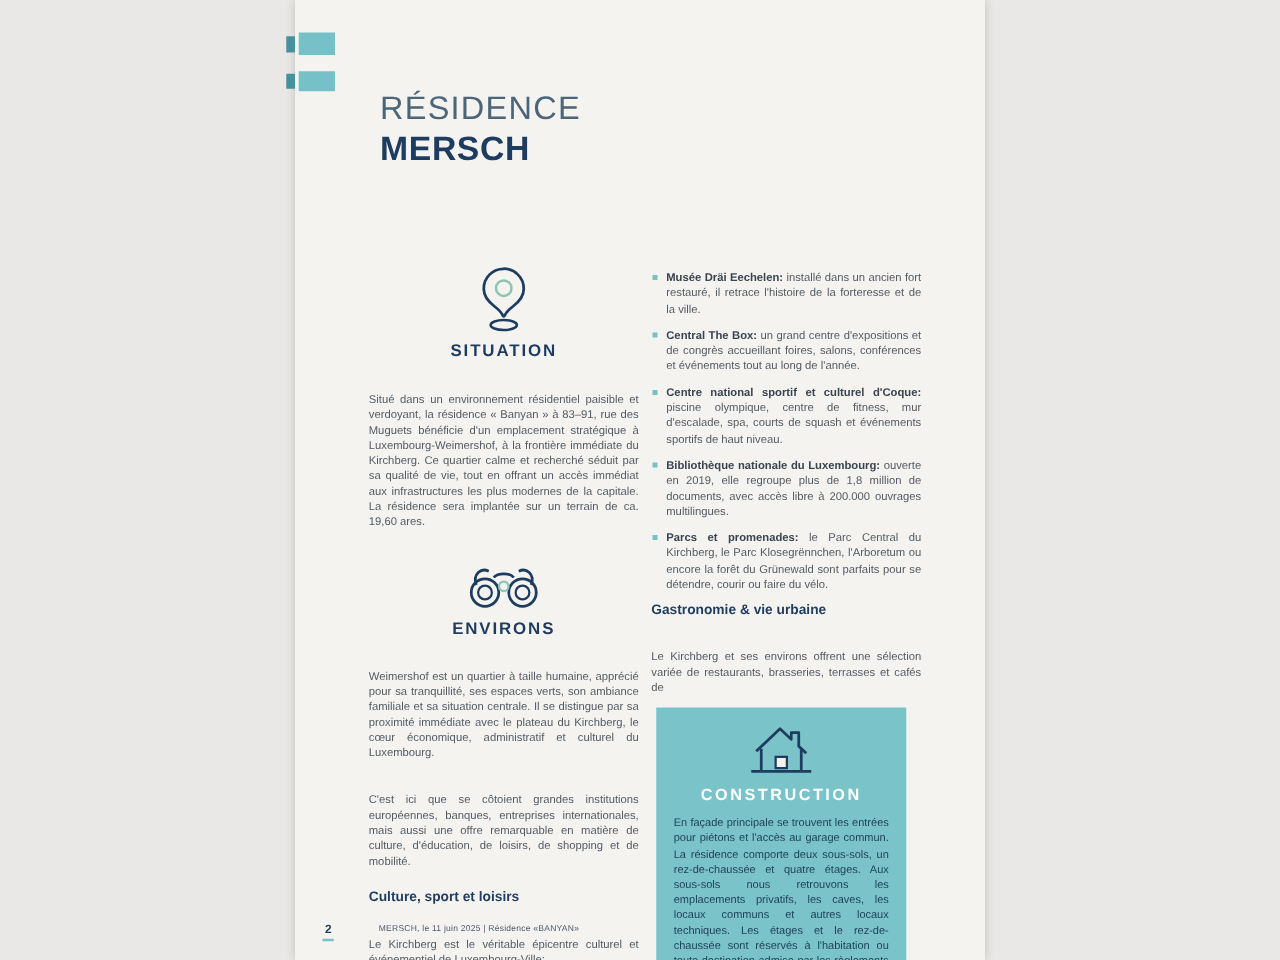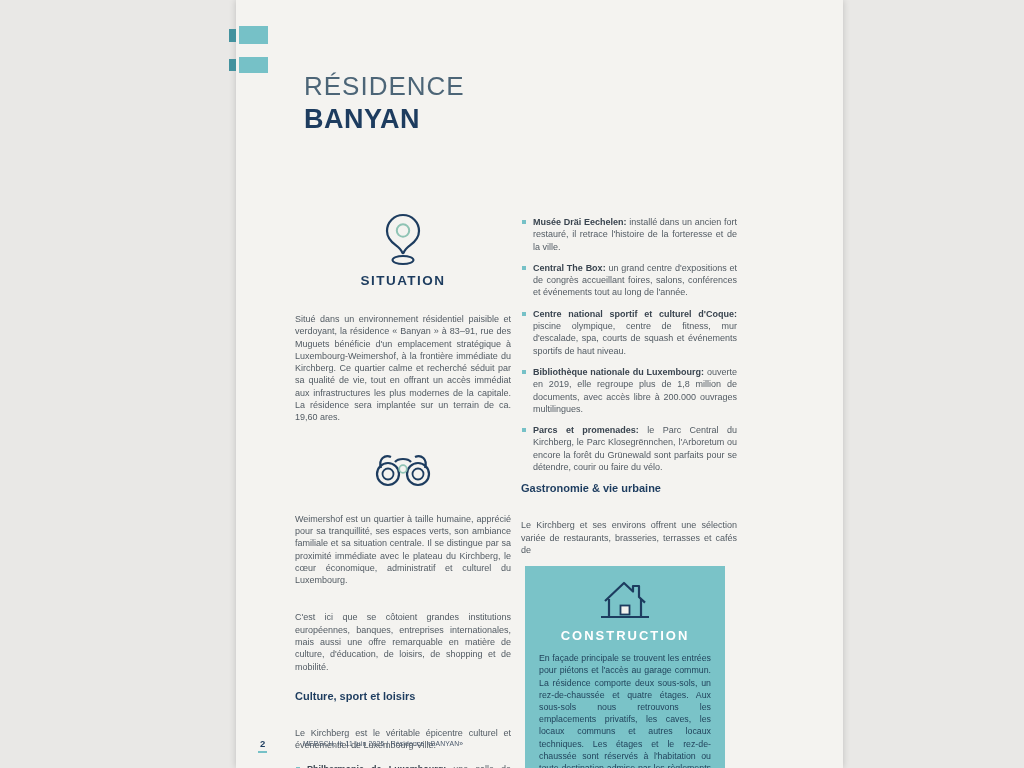--- a/index.html
+++ b/index.html
@@ -6,21 +6,21 @@
     --teal:#76c1c7;
     --teal-dark:#44929e;
     --navy:#1d3c5f;
     --body:#525b63;
     --titlegray:#4c6577;
   }
   *{margin:0;padding:0;box-sizing:border-box;}
   html,body{width:1024px;height:768px;overflow:hidden;}
   body{background:#e9e8e6;font-family:"Liberation Sans",sans-serif;position:relative;}
   .sheet{
-    position:absolute;left:236px;top:0;width:607px;height:768px;
+    position:absolute;left:236px;top:0;width:552px;height:768px;
     background:#f4f3f0;box-shadow:0 0 7px rgba(0,0,0,.18);
   }
   .deco-sq{position:absolute;background:var(--teal);}
   .deco-sq.one{left:3px;top:26px;width:29px;height:18px;}
   .deco-sq.two{left:3px;top:57px;width:29px;height:16px;}
   .deco-tab{position:absolute;background:var(--teal-dark);}
   .deco-tab.one{left:-7px;top:29px;width:7px;height:13px;}
   .deco-tab.two{left:-7px;top:59px;width:7px;height:12px;}
   .title-block{position:absolute;left:68px;top:70px;line-height:33px;}
   .title-line1{font-size:26px;font-weight:400;letter-spacing:1px;color:var(--titlegray);}
@@ -71,21 +71,21 @@
 
 <div class="sheet">
 
   <div class="deco-tab one"></div>
   <div class="deco-tab two"></div>
   <div class="deco-sq one"></div>
   <div class="deco-sq two"></div>
 
   <div class="title-block">
     <div class="title-line1">RÉSIDENCE</div>
-    <div class="title-line2">BANYAN</div>
+    <div class="title-line2">MERSCH</div>
   </div>
 
 
   <div class="col left">
 
     <div class="icon-wrap">
       <svg width="48" height="54" viewBox="0 0 48 54" fill="none">
         <path d="M24 3C15 3 8 10.2 8 19c0 6.4 3.9 10.6 8.7 14.2 2.9 2.2 5.4 4.5 6.6 7.3.3.7 1.1.7 1.4 0 1.2-2.8 3.7-5.1 6.6-7.3C36.1 29.6 40 25.4 40 19 40 10.2 33 3 24 3Z" stroke="#1d3c5f" stroke-width="2.2"></path>
         <circle cx="24" cy="18.5" r="6.2" stroke="#8fc3b4" stroke-width="2"></circle>
         <ellipse cx="24" cy="48" rx="10.5" ry="4" stroke="#1d3c5f" stroke-width="2"></ellipse>
@@ -100,20 +100,21 @@
           <path d="M9 20c-3-9 4-14 10-11" stroke="#1d3c5f" stroke-width="2.2"></path>
           <path d="M53 20c3-9-4-14-10-11" stroke="#1d3c5f" stroke-width="2.2"></path>
           <path d="M23 14c3-4 13-4 16 0" stroke="#1d3c5f" stroke-width="2.2"></path>
           <circle cx="16" cy="26" r="11" stroke="#1d3c5f" stroke-width="2.2"></circle>
           <circle cx="16" cy="26" r="5.5" stroke="#1d3c5f" stroke-width="1.8"></circle>
           <circle cx="46" cy="26" r="11" stroke="#1d3c5f" stroke-width="2.2"></circle>
           <circle cx="46" cy="26" r="5.5" stroke="#1d3c5f" stroke-width="1.8"></circle>
           <circle cx="31" cy="21" r="3.8" stroke="#8fc3b4" stroke-width="1.8"></circle>
         </svg>
       </div>
+      <div class="sec-h1">ENVIRONS</div>
       <div class="para">Weimershof est un quartier à taille humaine, apprécié pour sa tranquillité, ses espaces verts, son ambiance familiale et sa situation centrale. Il se distingue par sa proximité immédiate avec le plateau du Kirchberg, le cœur économique, administratif et culturel du Luxembourg.</div>
       <div class="para">C'est ici que se côtoient grandes institutions européennes, banques, entreprises internationales, mais aussi une offre remarquable en matière de culture, d'éducation, de loisirs, de shopping et de mobilité.</div>
     </div>
 
     <div class="sec-h2">Culture, sport et loisirs</div>
     <div class="para">Le Kirchberg est le véritable épicentre culturel et événementiel de Luxembourg-Ville:</div>
 
     <div class="bullets">
       <div class="bullet">
         <span class="marker"></span>

